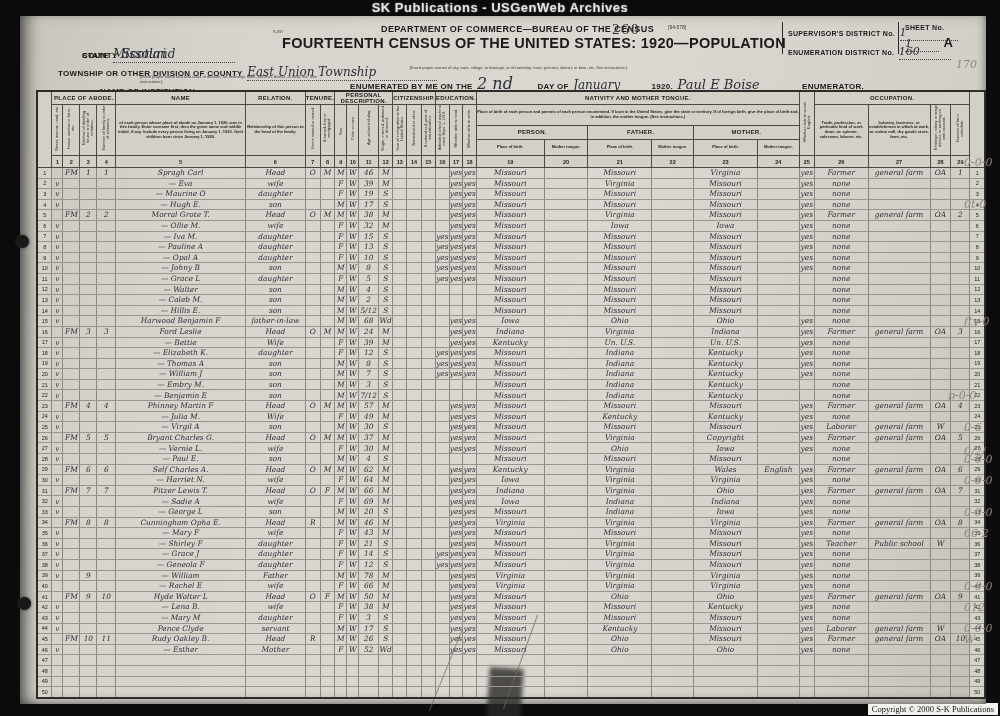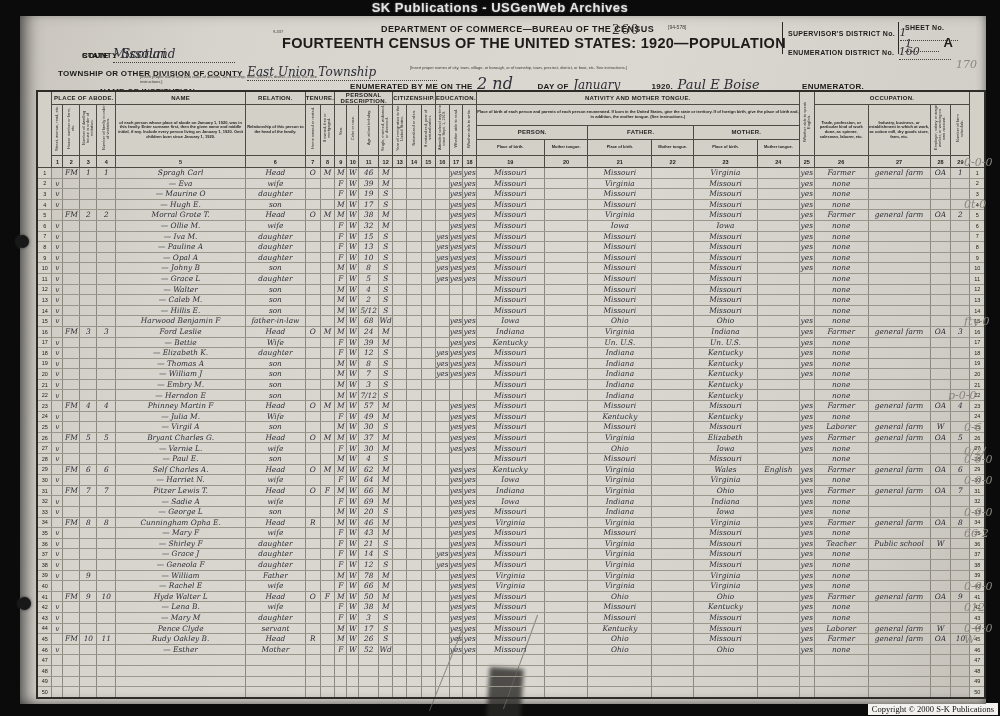--- a/index.html
+++ b/index.html
@@ -1597,21 +1597,21 @@
         </tr>
         <tr>
           <td class="rownum">22</td>
           <td class="dcell">
             <span class="hw">v</span>
           </td>
           <td class="dcell"></td>
           <td class="dcell"></td>
           <td class="dcell hR"></td>
           <td class="dcell hR namecell">
-            <span class="hw">— Herndon E</span>
+            <span class="hw">— Benjamin E</span>
           </td>
           <td class="dcell hR">
             <span class="hw">son</span>
           </td>
           <td class="dcell"></td>
           <td class="dcell hR"></td>
           <td class="dcell">
             <span class="hw">M</span>
           </td>
           <td class="dcell">
@@ -1899,21 +1899,21 @@
           </td>
           <td class="dcell">
             <span class="hw">Missouri</span>
           </td>
           <td class="dcell mR"></td>
           <td class="dcell">
             <span class="hw">Virginia</span>
           </td>
           <td class="dcell mR"></td>
           <td class="dcell">
-            <span class="hw">Elizabeth</span>
+            <span class="hw">Copyright</span>
           </td>
           <td class="dcell hR"></td>
           <td class="dcell hR">
             <span class="hw">yes</span>
           </td>
           <td class="dcell">
             <span class="hw">Farmer</span>
           </td>
           <td class="dcell">
             <span class="hw">general farm</span>

